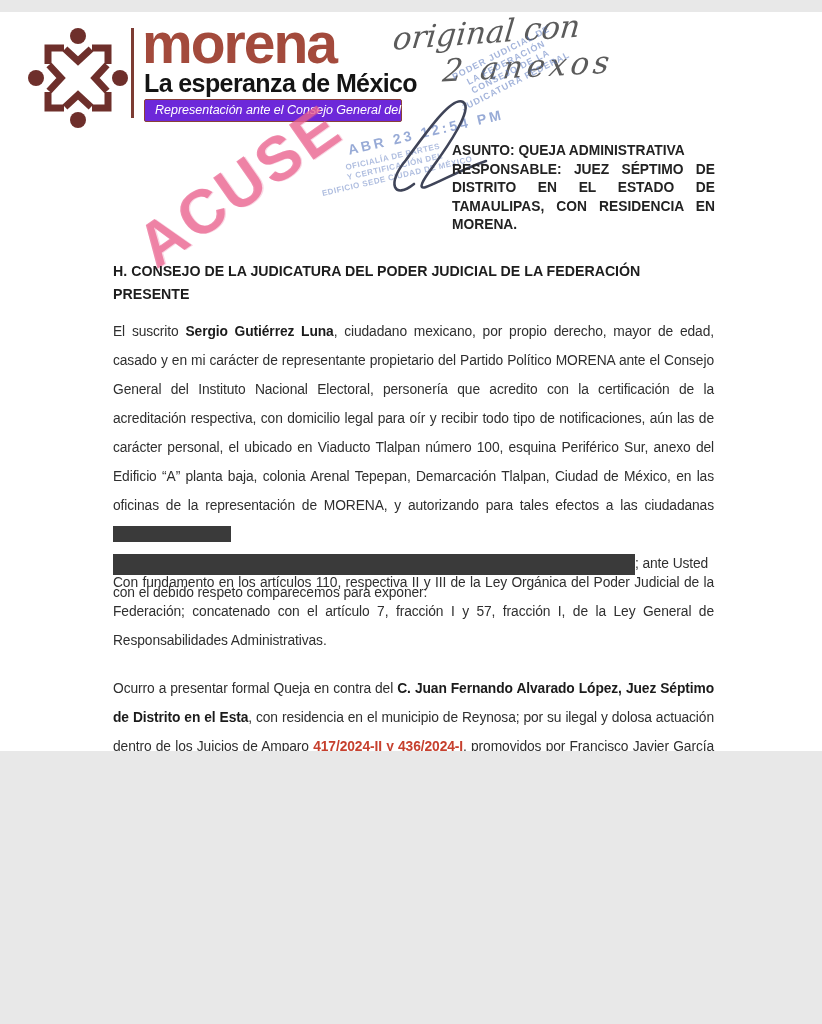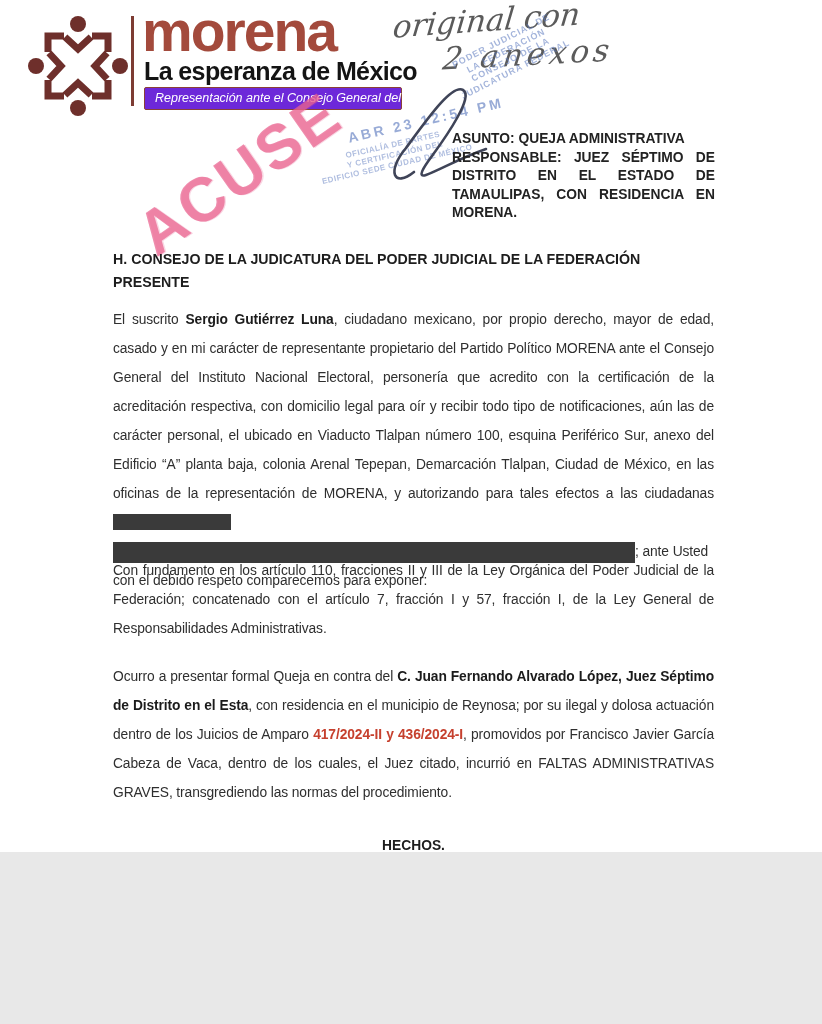--- a/index.html
+++ b/index.html
@@ -1,18 +1,18 @@
 <!DOCTYPE html>
 <html><head>
 <meta charset="utf-8">
 <style>
   * { margin:0; padding:0; box-sizing:border-box; }
   body { background:#e8e8e8; font-family:"Liberation Sans", sans-serif; }
   .page {
-    position:relative; width:822px; height:852px; margin:0 auto;
+    position:relative; width:822px; height:739px; margin:12px auto;
     background:#ffffff; overflow:hidden; color:#2f2f2f;
   }
 
   
   .logo-icon { position:absolute; left:28px; top:14px; width:100px; height:104px; }
   .brand-divider { position:absolute; left:131px; top:16px; width:3px; height:90px; background:#7d3c33; }
   .brand-wordmark {
     position:absolute; left:142px; top:0px; font-size:57px; font-weight:bold;
     letter-spacing:-2px; color:#a34a3c; line-height:62px;
   }
@@ -137,21 +137,21 @@
 
   <div class="recipient r1">H. CONSEJO DE LA JUDICATURA DEL PODER JUDICIAL DE LA FEDERACIÓN</div>
   <div class="recipient r2">PRESENTE</div>
 
   <div class="bodyblock b1">
     <div class="just"><span>El suscrito </span><b>Sergio Gutiérrez Luna</b><span>, ciudadano mexicano, por propio derecho, mayor de edad, casado y en mi carácter de representante propietario del Partido Político MORENA ante el Consejo General del Instituto Nacional Electoral, personería que acredito con la certificación de la acreditación respectiva, con domicilio legal para oír y recibir todo tipo de notificaciones, aún las de carácter personal, el ubicado en Viaducto Tlalpan número 100, esquina Periférico Sur, anexo del Edificio “A” planta baja, colonia Arenal Tepepan, Demarcación Tlalpan, Ciudad de México, en las oficinas de la representación de MORENA,  y autorizando para tales efectos a las ciudadanas </span><span class="redact redact-inline"></span></div>
     <div class="redact-row"><span class="redact redact-wide"></span><span>; ante Usted</span></div>
     <div>con el debido respeto comparecemos para exponer:</div>
   </div>
 
-  <div class="bodyblock b2 just">Con fundamento en los artículo 110, fracciones II y III de la Ley Orgánica del Poder Judicial de la Federación; concatenado con el artículo 7, fracción I y 57, fracción I, de la Ley General de Responsabilidades Administrativas.</div>
+  <div class="bodyblock b2 just">Con fundamento en los artículos 110, respectiva II y III de la Ley Orgánica del Poder Judicial de la Federación; concatenado con el artículo 7, fracción I y 57, fracción I, de la Ley General de Responsabilidades Administrativas.</div>
 
   <div class="bodyblock b3 just"><span>Ocurro a presentar formal Queja en contra del </span><b>C. Juan Fernando Alvarado López, Juez Séptimo de Distrito en el Esta</b><span>, con residencia en el municipio de Reynosa; por su ilegal y dolosa actuación dentro de los Juicios de Amparo </span><span class="red">417/2024-II y 436/2024-I</span><span>, promovidos por Francisco Javier García Cabeza de Vaca, dentro de los cuales, el Juez citado, incurrió en FALTAS ADMINISTRATIVAS GRAVES, transgrediendo las normas del procedimiento.</span></div>
 
   <div class="hechos-title">HECHOS.</div>
   <div class="hechos-item">
     <span class="num">1.</span>
   </div>
 
   <div class="page-number">1</div>
 

